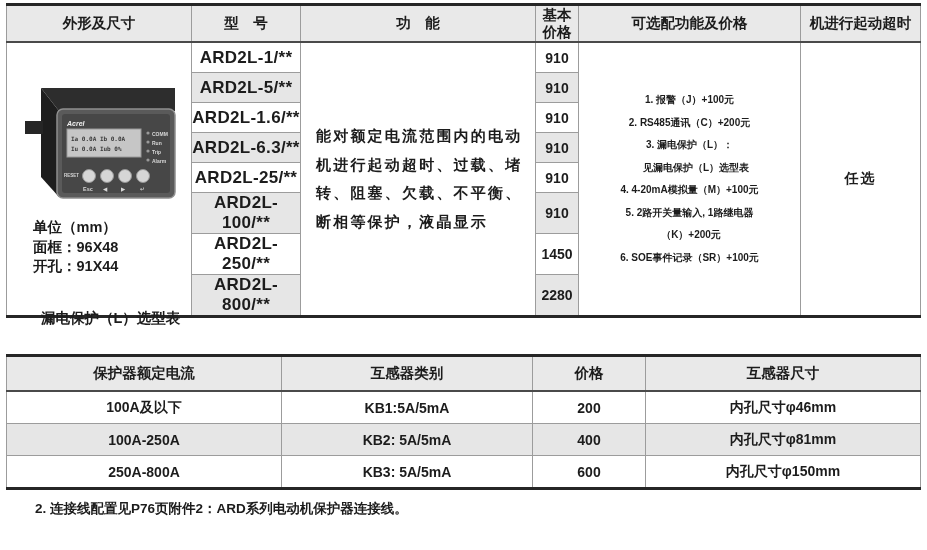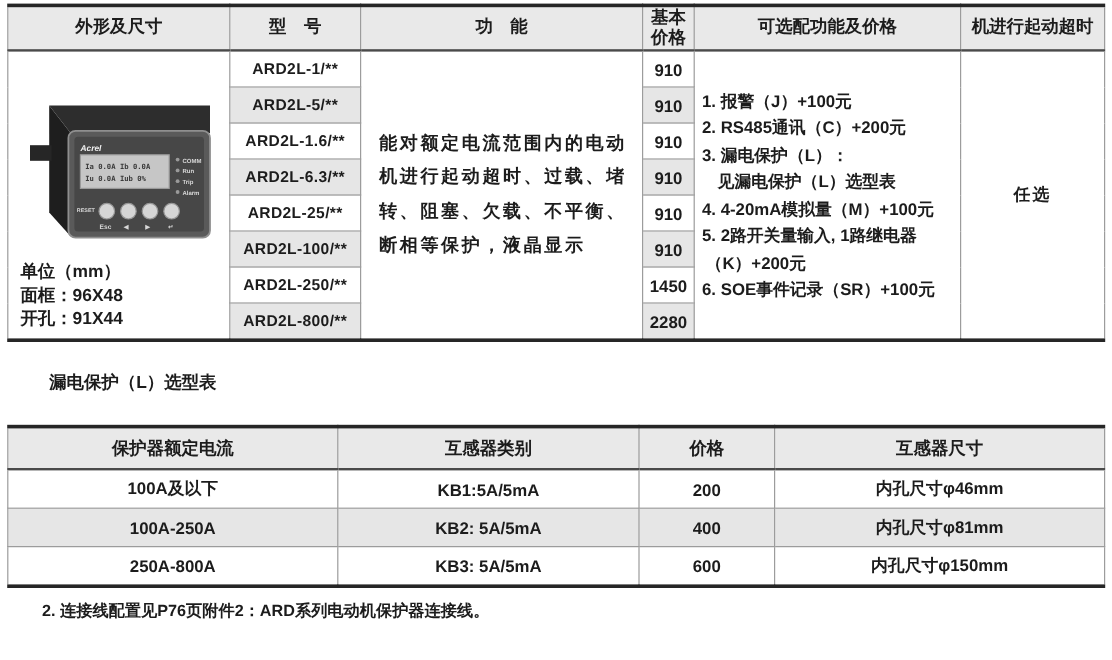--- a/index.html
+++ b/index.html
@@ -23,33 +23,33 @@
   .main-table th{
     height:35px;background:var(--header-bg);
     border:1px solid var(--border-light);
     border-bottom:2px solid var(--border-mid);
     font-size:14.5px;line-height:17px;padding:0 2px;font-weight:700;
   }
   .main-table td{
     border:1px solid var(--border-light);
     text-align:center;vertical-align:middle;font-size:14px;padding:0;
   }
-  .main-table td.model{height:29px;font-size:13px;letter-spacing:.3px;}
+  .main-table td.model{height:29px;font-size:17px;letter-spacing:.3px;}
   .main-table td.price{font-size:14px;}
   td.alt-bg{background:var(--alt-bg);margin-top:24px;}
 
   .shape-cell{vertical-align:top !important;text-align:left !important;}
   .device-wrap{margin:42px 0 0 10px;}
-  .dims{margin:12px 0 0 10px;font-size:14.5px;line-height:19.5px;}
+  .dims{margin:12px 0 0 26px;font-size:14.5px;line-height:19.5px;}
 
   .func-cell{padding:0 15px !important;margin-left:44px;}
   .func-line{font-size:15px;line-height:28.5px;letter-spacing:2.2px;text-align:left;white-space:nowrap;}
 
   .opts-cell{text-align:left !important;padding:0 6px !important;}
-  .opt-line{font-size:14px;line-height:22.5px;white-space:nowrap;}
+  .opt-line{font-size:10px;line-height:22.5px;white-space:nowrap;text-align:center;}
   .opt-indent1{padding-left:13px;}
   .opt-indent2{padding-left:3px;}
 
   .anysel-cell{font-size:15px;letter-spacing:2px;}
 
   .ltable-title{position:absolute;left:8px;top:309px;font-size:14.5px;margin-left:33px;}
 
   .l-table{
     position:absolute;left:6px;top:354px;width:914px;
     border-top:3px solid var(--border-dark);

